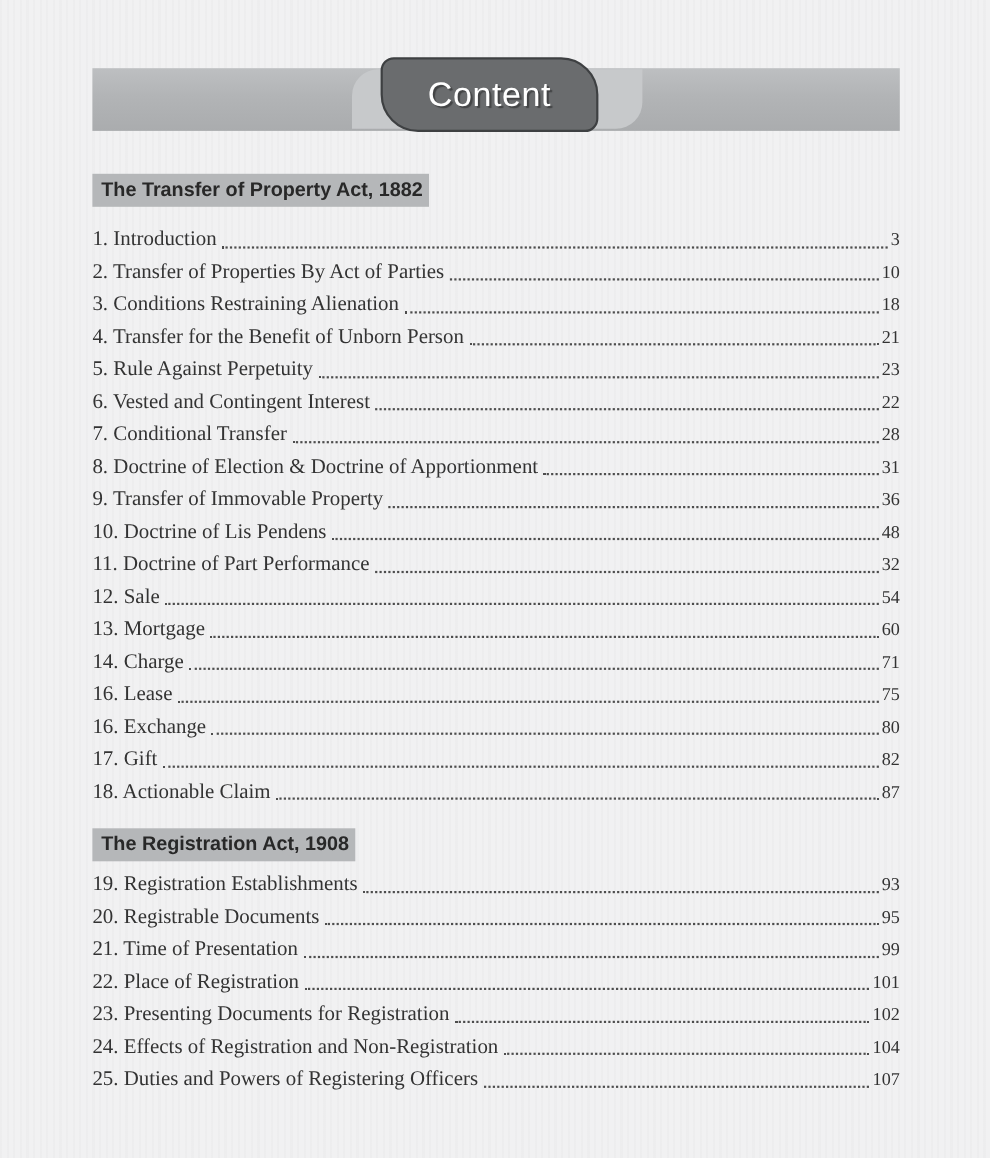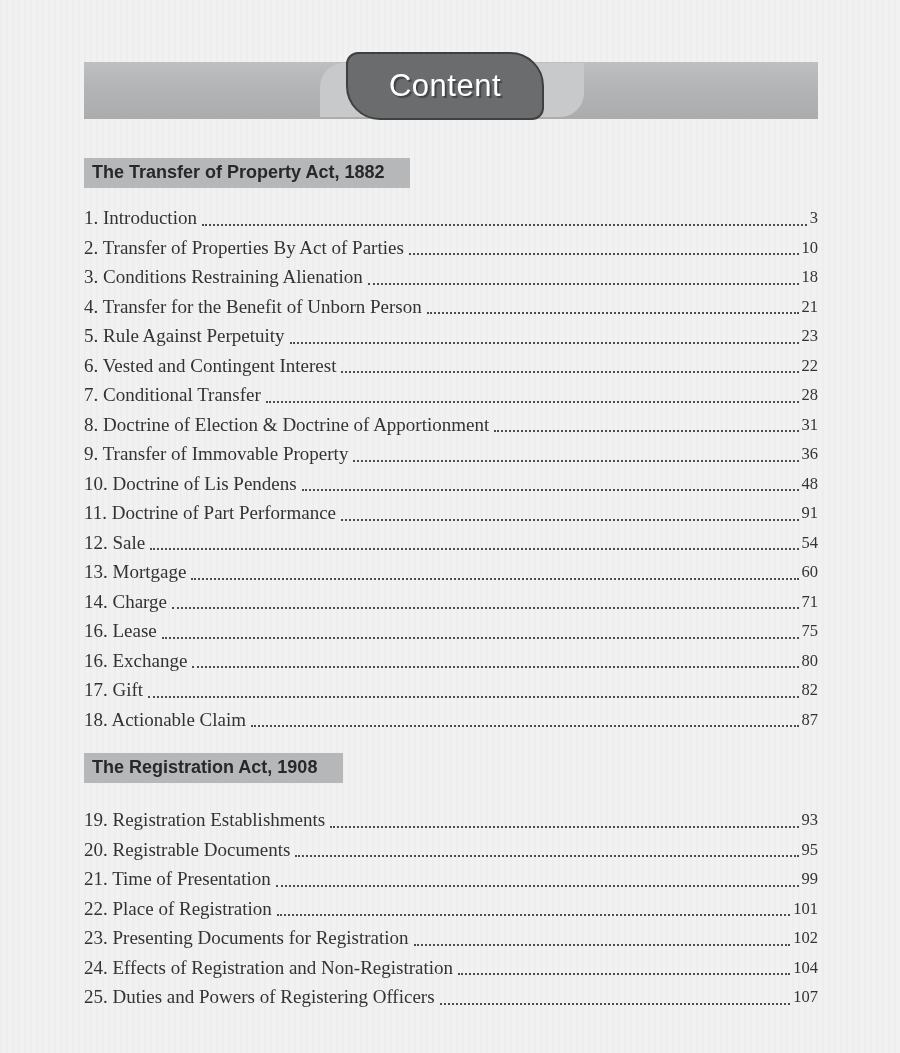--- a/index.html
+++ b/index.html
@@ -42,25 +42,25 @@
 
   
   .content {
     position:absolute; left:84px; top:158px; width:734px;
   }
   .section-heading {
     display:inline-block;
     font-family:"Liberation Sans", sans-serif;
     font-weight:bold; font-size:18px; color:#282828;
     background:#b5b7b9;
-    padding:3px 26px 4px 8px;
+    padding:3px 6px 4px 8px;
     line-height:23px;
   }
   ul.toc-list { list-style:none; margin-top:15px; }
-  ul.toc-list.second { margin-top:22px; }
+  ul.toc-list.second { margin-top:6px; }
   .sec2 { margin-top:19px; }
 
   li.row { display:flex; height:29.53px; }
   li.row .lbl {
     white-space:nowrap;
     font-size:19px; color:#333333;
     line-height:29.53px;
   }
   li.row .dots {
     flex:1 1 auto;
@@ -137,21 +137,21 @@
             <span class="pg">36</span>
           </li>
         <li class="row">
             <span class="lbl">10. Doctrine of Lis Pendens</span>
             <span class="dots"></span>
             <span class="pg">48</span>
           </li>
         <li class="row">
             <span class="lbl">11. Doctrine of Part Performance</span>
             <span class="dots"></span>
-            <span class="pg">91</span>
+            <span class="pg">32</span>
           </li>
         <li class="row">
             <span class="lbl">12. Sale</span>
             <span class="dots"></span>
             <span class="pg">54</span>
           </li>
         <li class="row">
             <span class="lbl">13. Mortgage</span>
             <span class="dots"></span>
             <span class="pg">60</span>

